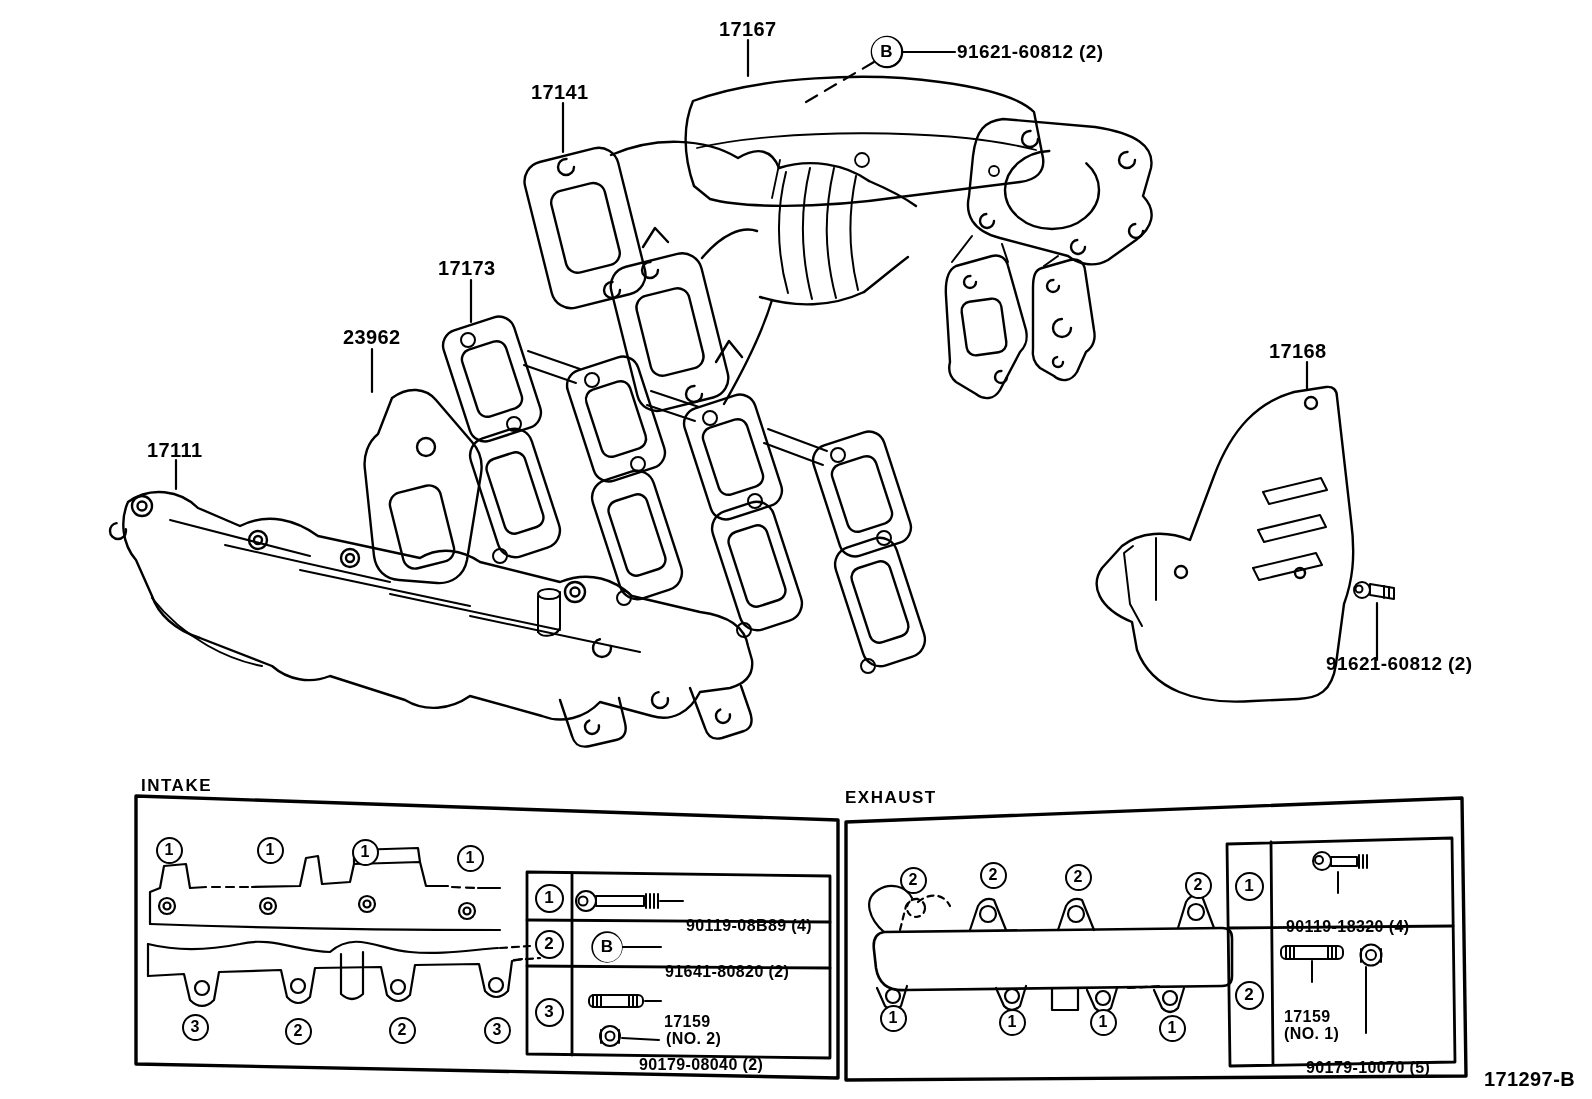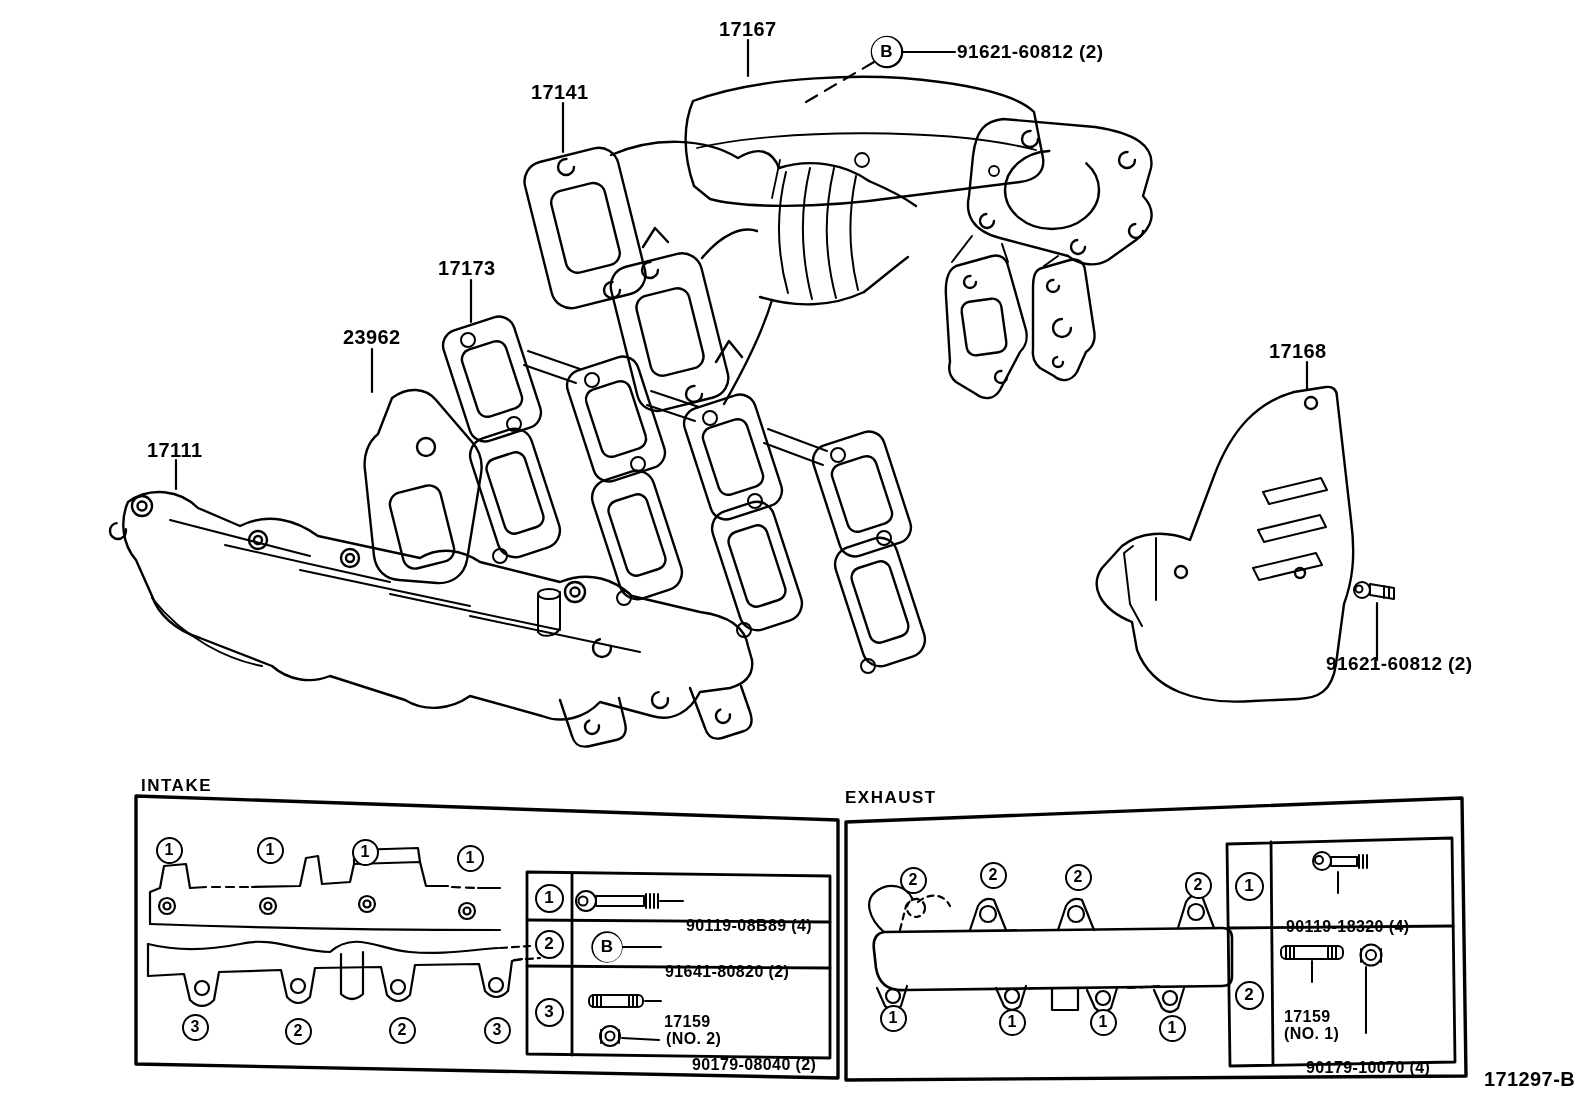--- a/index.html
+++ b/index.html
@@ -339,22 +339,22 @@
   <span class="mk" style="left:1158.5px; top:1014.5px">1</span>
 
   <span class="mk mkb" style="left:534.5px; top:883.5px">1</span>
   <div class="leg" style="left:686px; top:892px">90119-08B89 (4)</div>
   <span class="mk mkb" style="left:534.5px; top:929.5px">2</span>
   <span class="mk mkb" style="left:592.5px; top:932.5px; border-width:0">B</span>
   <div class="leg" style="left:665px; top:938px">91641-80820 (2)</div>
   <span class="mk mkb" style="left:534.5px; top:997.5px">3</span>
   <div class="leg" style="left:664px; top:988px">17159</div>
   <div class="leg" style="left:666px; top:1005px">(NO. 2)</div>
-  <div class="leg" style="left:692px; top:1031px">90179-08040 (2)</div>
+  <div class="leg" style="left:639px; top:1031px">90179-08040 (2)</div>
 
   <span class="mk mkb" style="left:1234.5px; top:871.5px">1</span>
   <div class="leg" style="left:1286px; top:893px">90119-18320 (4)</div>
   <span class="mk mkb" style="left:1234.5px; top:980.5px">2</span>
   <div class="leg" style="left:1284px; top:983px">17159</div>
   <div class="leg" style="left:1284px; top:1000px">(NO. 1)</div>
-  <div class="leg" style="left:1306px; top:1034px">90179-10070 (4)</div>
+  <div class="leg" style="left:1306px; top:1034px">90179-10070 (5)</div>
 
 </div>
 
 </body></html>

